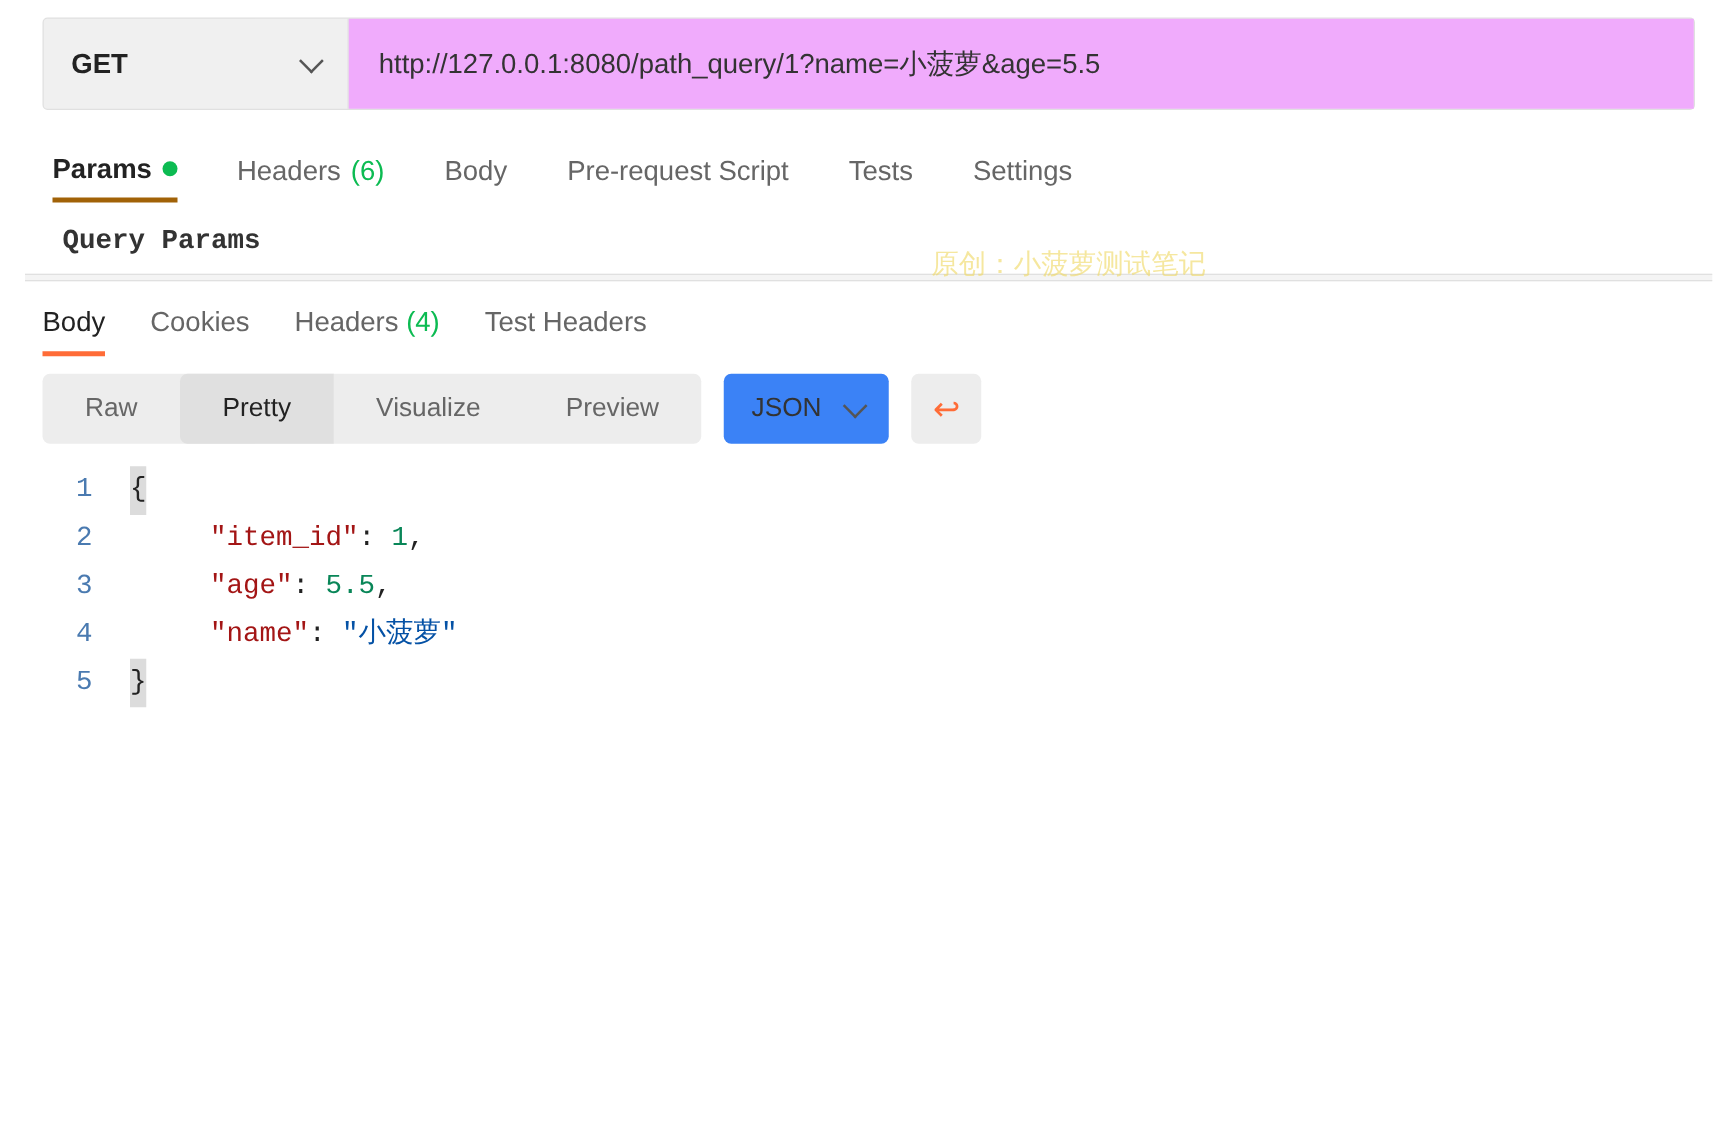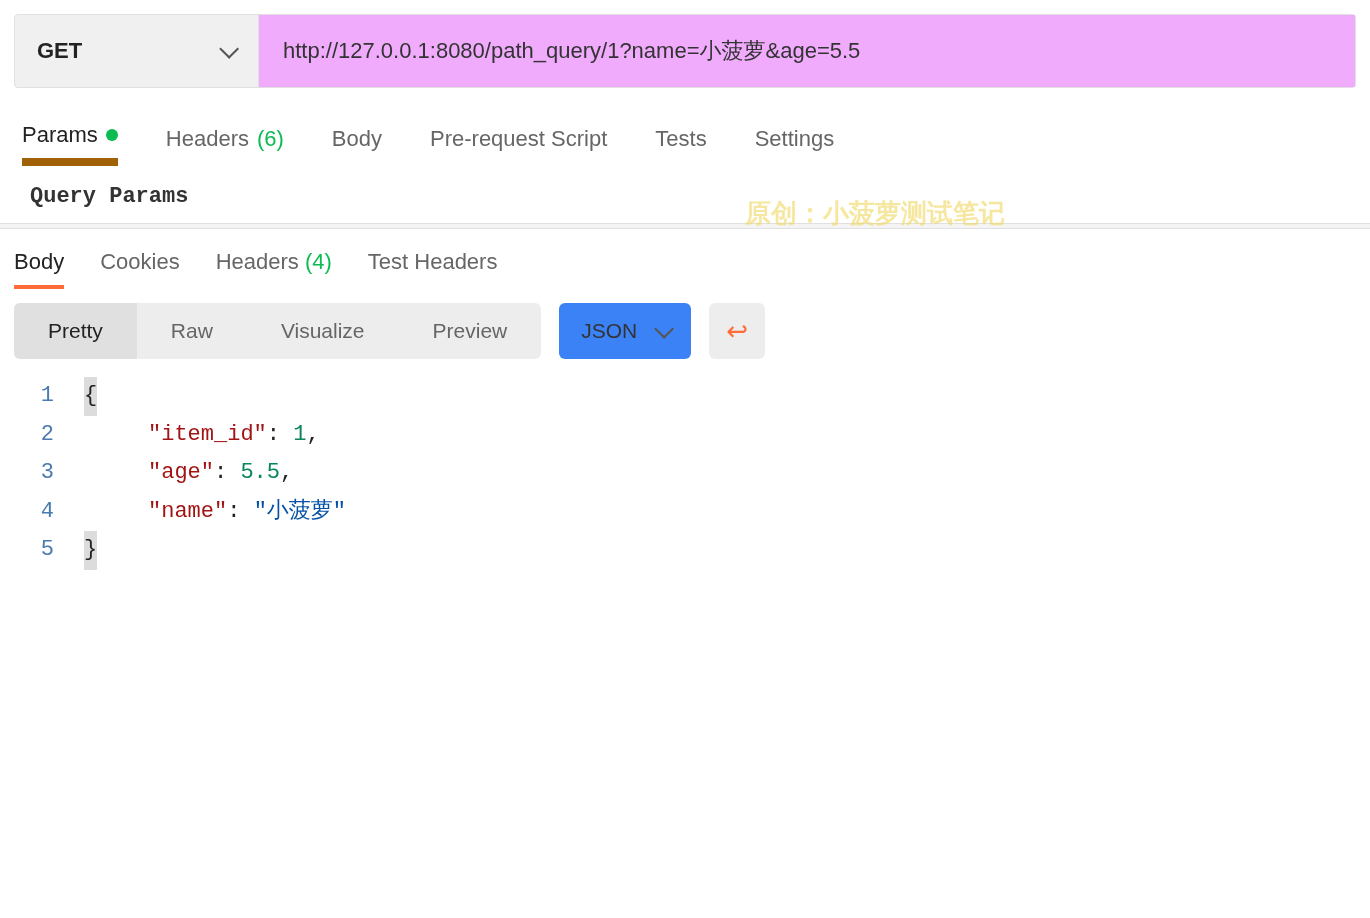--- a/index.html
+++ b/index.html
@@ -52,22 +52,22 @@
   .req-tab {
     color: #666;
     padding-bottom: 10px;
     cursor: pointer;
     display: flex;
     align-items: center;
     gap: 8px;
   }
   .req-tab.active {
     color: #222;
-    font-weight: 400;
-    border-bottom: 8px solid #a16207;
+    font-weight: 700;
+    border-bottom: 4px solid #a16207;
   }
   .dot-green {
     width: 12px; height: 12px; border-radius: 50%; background: #0cbb52;
   }
   .count-green { color: #0cbb52; }
   .section-title {
     margin: 18px 0 14px 30px;
     font-size: 22px;
     font-weight: 600;
     color: #333;
@@ -179,30 +179,30 @@
     text-align: right;
     padding-right: 30px;
     color: #4a7ab0;
   }
   .hl { background: #dcdcdc; }
   .jkey { color: #a31515; }
   .jnum { color: #098658; }
   .jstr { color: #0451a5; }
   .watermark {
     position: absolute;
-    font-size: 26px;
-    font-weight: 700;
+    font-size: 22px;
+    font-weight: 400;
     opacity: 0.6;
     pointer-events: none;
     white-space: nowrap;
   }
   .wm1 { color: #f0d860; left: 745px; top: 182px; }
   .wm2 { color: #f4a8c2; left: 58px; top: 614px; }
   .wm3 { color: #a8d4f0; left: 950px; top: 752px; }
-  .wrapper { position: relative; width: 1370px; }
+  .wrapper { position: relative; width: 1370px; padding-left: 20px; }
 </style>
 </head>
 <body>
 
 <div class="wrapper">
 
   <div class="request-bar">
     <div class="method-select">
       <span>GET</span>
       <span class="chevron-down"></span>
@@ -237,22 +237,22 @@
     <div class="resp-tab">Cookies</div>
     <div class="resp-tab">
       <span>Headers</span>
       <span class="count-green">(4)</span>
     </div>
     <div class="resp-tab">Test Headers</div>
   </div>
 
   <div class="view-row">
     <div class="view-modes">
+      <div class="view-mode">Raw</div>
       <div class="view-mode active">Pretty</div>
-      <div class="view-mode">Raw</div>
       <div class="view-mode">Visualize</div>
       <div class="view-mode">Preview</div>
     </div>
     <div class="format-select">
       <span>JSON</span>
       <span class="chevron-down"></span>
     </div>
     <div class="wrap-btn">
       <span class="wrap-icon">↩</span>
     </div>

